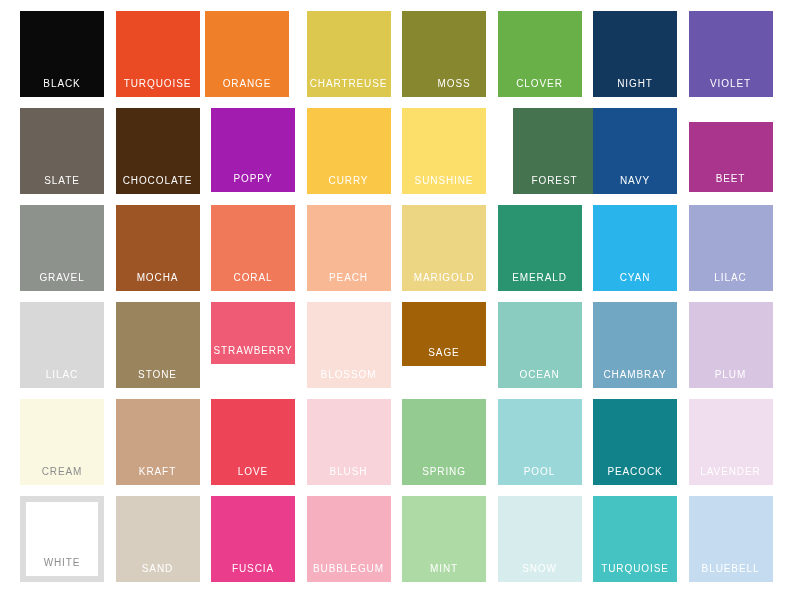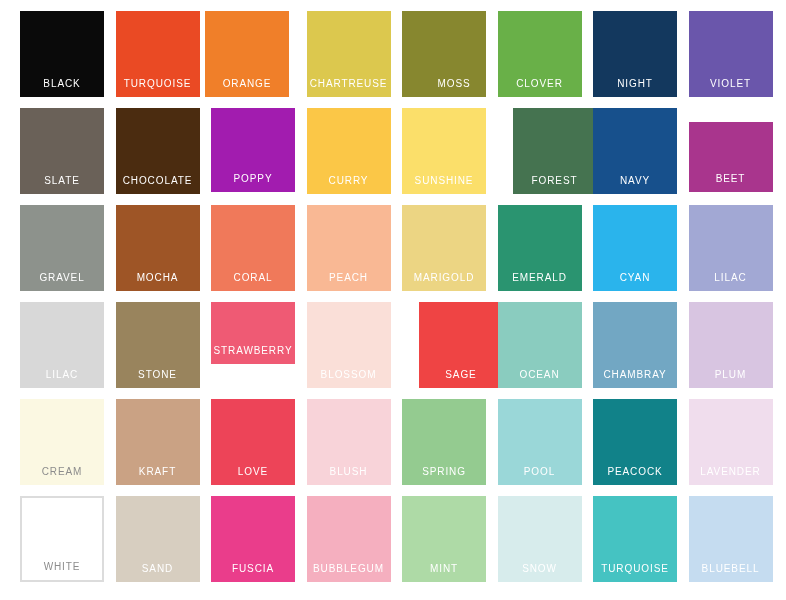--- a/index.html
+++ b/index.html
@@ -36,21 +36,21 @@
     font-family: "Liberation Sans", sans-serif;
     font-size: 10px;
     font-weight: 400;
     letter-spacing: 0.9px;
     line-height: 12px;
     white-space: nowrap;
     color: #ffffff;
     -webkit-font-smoothing: antialiased;
   }
   .swatch.bordered {
-    border: 2px solid #f97316;
+    border: 6px solid #f97316;
   }
 </style>
 </head>
 <body>
 
 <div id="palette-grid" style="background: rgb(255, 255, 255);">
     <div class="swatch" style="left: 20px; top: 11px; width: 84px; height: 86px; background: rgb(10, 10, 10);">
       <span class="swatch-label" style="color: rgb(255, 255, 255);">BLACK</span>
     </div>
     <div class="swatch" style="left: 115.5px; top: 11px; width: 84px; height: 86px; background: rgb(234, 74, 36);">
@@ -127,21 +127,21 @@
     </div>
     <div class="swatch" style="left: 115.5px; top: 302px; width: 84px; height: 86px; background: rgb(153, 132, 93);">
       <span class="swatch-label" style="color: rgb(255, 255, 255);">STONE</span>
     </div>
     <div class="swatch" style="left: 211px; top: 302px; width: 84px; height: 62px; background: rgb(239, 90, 116);">
       <span class="swatch-label" style="color: rgb(255, 255, 255);">STRAWBERRY</span>
     </div>
     <div class="swatch" style="left: 306.5px; top: 302px; width: 84px; height: 86px; background: rgb(250, 223, 216);">
       <span class="swatch-label" style="color: rgb(255, 255, 255);">BLOSSOM</span>
     </div>
-    <div class="swatch" style="left: 419px; top: 302px; width: 84px; height: 86px; background: #ef4444;">
+    <div class="swatch" style="left: 402px; top: 302px; width: 84px; height: 64px; background: #a16207;">
       <span class="swatch-label" style="color: rgb(255, 255, 255);">SAGE</span>
     </div>
     <div class="swatch" style="left: 497.5px; top: 302px; width: 84px; height: 86px; background: rgb(138, 204, 191);">
       <span class="swatch-label" style="color: rgb(255, 255, 255);">OCEAN</span>
     </div>
     <div class="swatch" style="left: 593px; top: 302px; width: 84px; height: 86px; background: rgb(114, 167, 195);">
       <span class="swatch-label" style="color: rgb(255, 255, 255);">CHAMBRAY</span>
     </div>
     <div class="swatch" style="left: 688.5px; top: 302px; width: 84px; height: 86px; background: rgb(216, 197, 225);">
       <span class="swatch-label" style="color: rgb(255, 255, 255);">PLUM</span>

